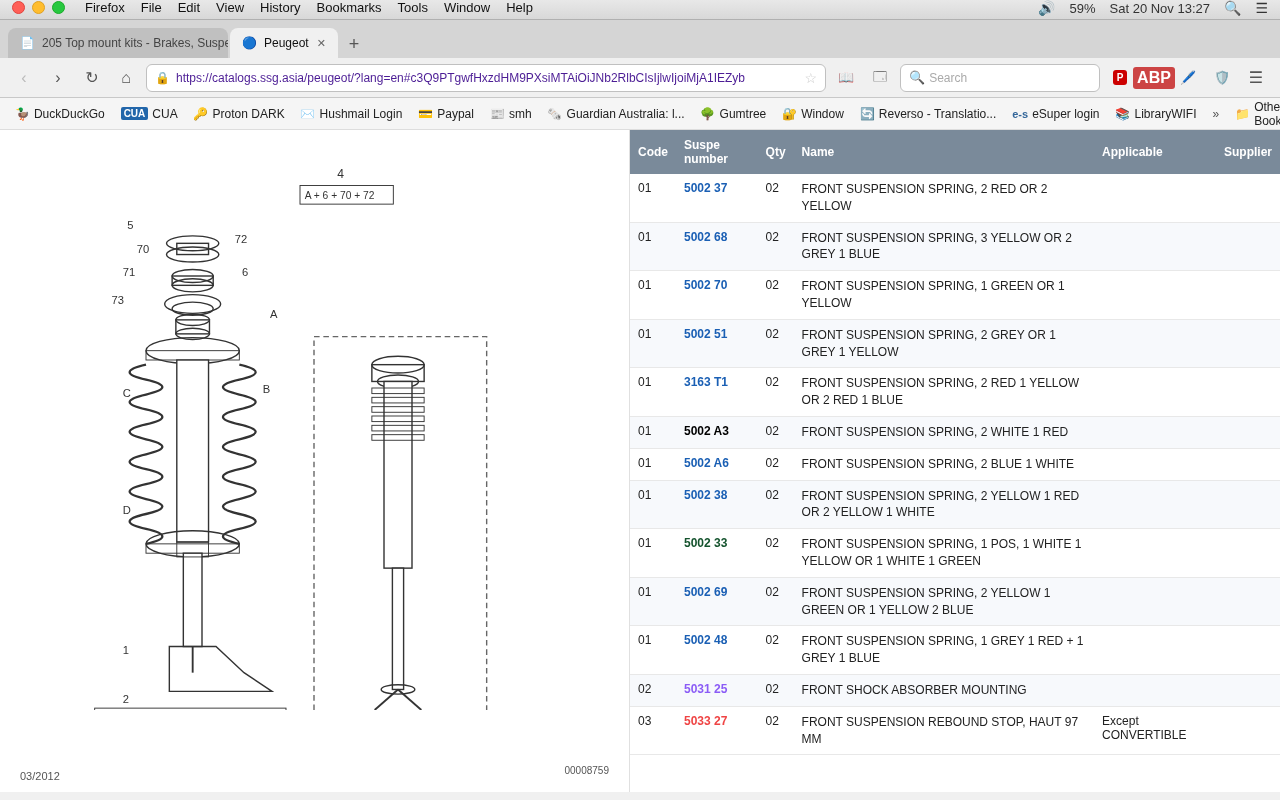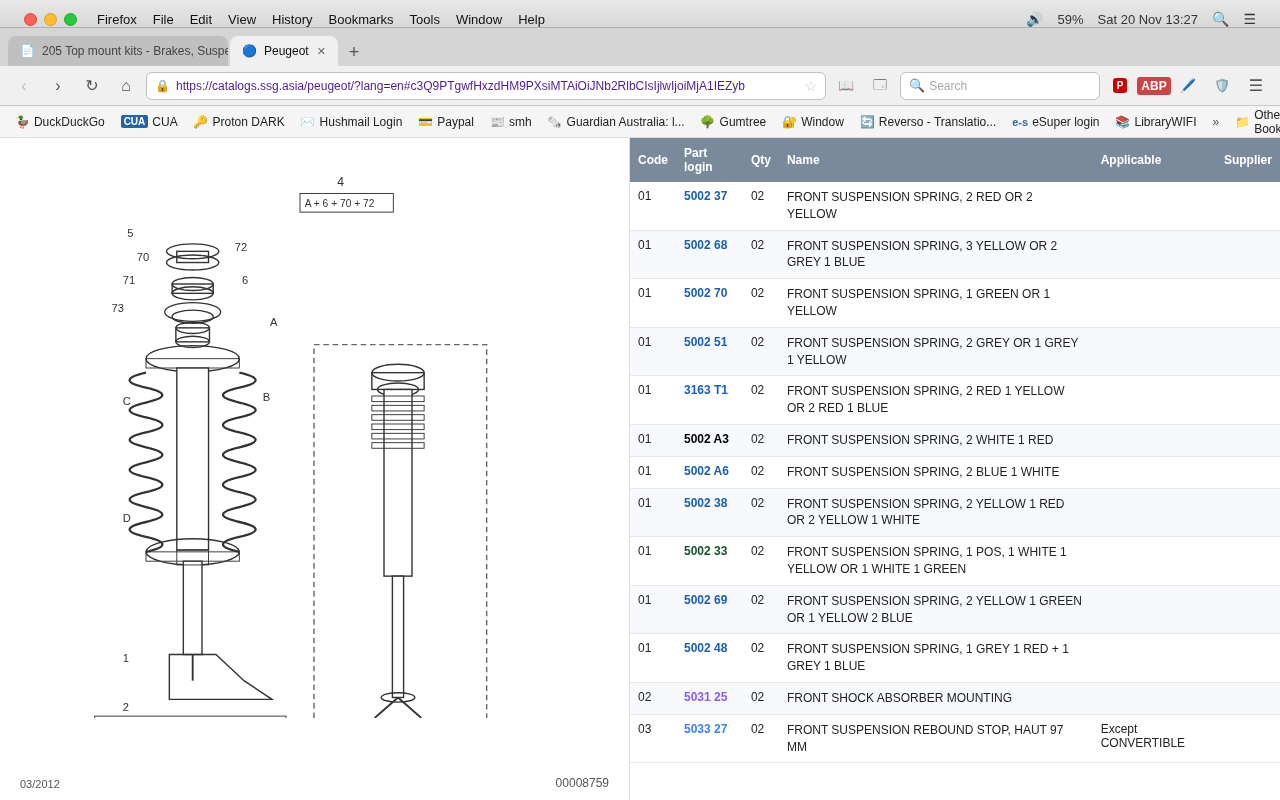--- a/index.html
+++ b/index.html
@@ -1,24 +1,24 @@
 <!DOCTYPE html>
 <html><head>
   <meta charset="utf-8">
   <style>
     * { margin: 0; padding: 0; box-sizing: border-box; }
     body { font-family: -apple-system, BlinkMacSystemFont, 'Helvetica Neue', Arial, sans-serif; font-size: 13px; background: #f0f0f0; overflow: hidden; width: 1280px; height: 800px; }
 
     
     .title-bar {
-      height: 28px;
+      height: 20px;
       background: linear-gradient(to bottom, #e8e8e8, #d8d8d8);
       display: flex;
-      align-items: flex-end;
-      padding: 0 24px;
+      align-items: flex-start;
+      padding: 0 12px;
       border-bottom: 1px solid #b0b0b0;
       font-size: 13px;
       font-weight: 500;
       color: #333;
     }
     .title-bar-left {
       display: flex;
       align-items: center;
       gap: 20px;
     }
@@ -173,21 +173,21 @@
     .diagram-panel {
       width: 630px;
       min-width: 630px;
       background: white;
       padding: 20px;
       position: relative;
       overflow: hidden;
       border-right: 1px solid #e0e0e0;
     }
     .diagram-date { position: absolute; bottom: 10px; left: 20px; font-size: 11px; color: #555; }
-    .diagram-code { position: absolute; bottom: 10px; right: 20px; font-size: 12px; color: #555; }
+    .diagram-code { position: absolute; bottom: 16px; right: 20px; font-size: 10px; color: #555; }
 
     
     .parts-panel {
       flex: 1;
       overflow-y: auto;
     }
     .parts-table {
       width: 100%;
       border-collapse: collapse;
     }
@@ -281,21 +281,21 @@
   <div class="toolbar-icon-btn" style="font-size:13px;">📖</div>
   <div class="toolbar-icon-btn" style="font-size:13px;">🗔</div>
   <div class="search-box">
     <span style="color:#888;font-size:13px;">🔍</span>
     <span style="color:#aaa;font-size:12px;">Search</span>
   </div>
   <div class="toolbar-icon-btn">
     <span style="background:#cc0000;color:white;padding:2px 4px;border-radius:3px;font-size:10px;font-weight:700;">P</span>
   </div>
   <div class="toolbar-icon-btn">
-    <span style="background:#cc4444;color:white;padding:2px 4px;border-radius:3px;font-size:12px;font-weight:700;">ABP</span>
+    <span style="background:#cc4444;color:white;padding:2px 4px;border-radius:3px;font-size:16px;font-weight:700;">ABP</span>
   </div>
   <div class="toolbar-icon-btn" style="font-size:13px;">🖊️</div>
   <div class="toolbar-icon-btn" style="font-size:13px;">🛡️</div>
   <div class="toolbar-icon-btn" style="font-size:16px;">☰</div>
 </div>
 
 <div class="bookmarks-bar">
   <div class="bookmark-item">
     <span>🦆</span>
     <span>DuckDuckGo</span>
@@ -441,21 +441,21 @@
     
     <div class="diagram-date">03/2012</div>
     <div class="diagram-code">00008759</div>
   </div>
 
   <div class="parts-panel">
     <table class="parts-table">
       <thead>
         <tr>
           <th>Code</th>
-          <th>Part login</th>
+          <th>Suspe number</th>
           <th>Qty</th>
           <th>Name</th>
           <th>Applicable</th>
           <th>Supplier</th>
         </tr>
       </thead>
       <tbody id="parts-tbody">
       <tr style="background: rgb(255, 255, 255);">
     <td class="code-cell">01</td>
     <td class="part-num-cell" style="color:#1a5fb4;cursor:pointer;">5002 37</td>
@@ -547,21 +547,21 @@
           <tr style="background: rgb(247, 249, 252);">
     <td class="code-cell">02</td>
     <td class="part-num-cell" style="color:#8b5cf6;cursor:pointer;">5031 25</td>
     <td class="qty-cell">02</td>
     <td class="name-cell">FRONT SHOCK ABSORBER MOUNTING</td>
     <td class="applicable-cell"></td>
     <td class="supplier-cell"></td>
   </tr>
           <tr style="background: rgb(255, 255, 255);">
     <td class="code-cell">03</td>
-    <td class="part-num-cell" style="color:#3b82f6;cursor:pointer;">5033 27</td>
+    <td class="part-num-cell" style="color:#ef4444;cursor:pointer;">5033 27</td>
     <td class="qty-cell">02</td>
     <td class="name-cell">FRONT SUSPENSION REBOUND STOP, HAUT 97 MM</td>
     <td class="applicable-cell">Except CONVERTIBLE</td>
     <td class="supplier-cell"></td>
   </tr>
         </tbody>
     </table>
   </div>
 
 </div>

